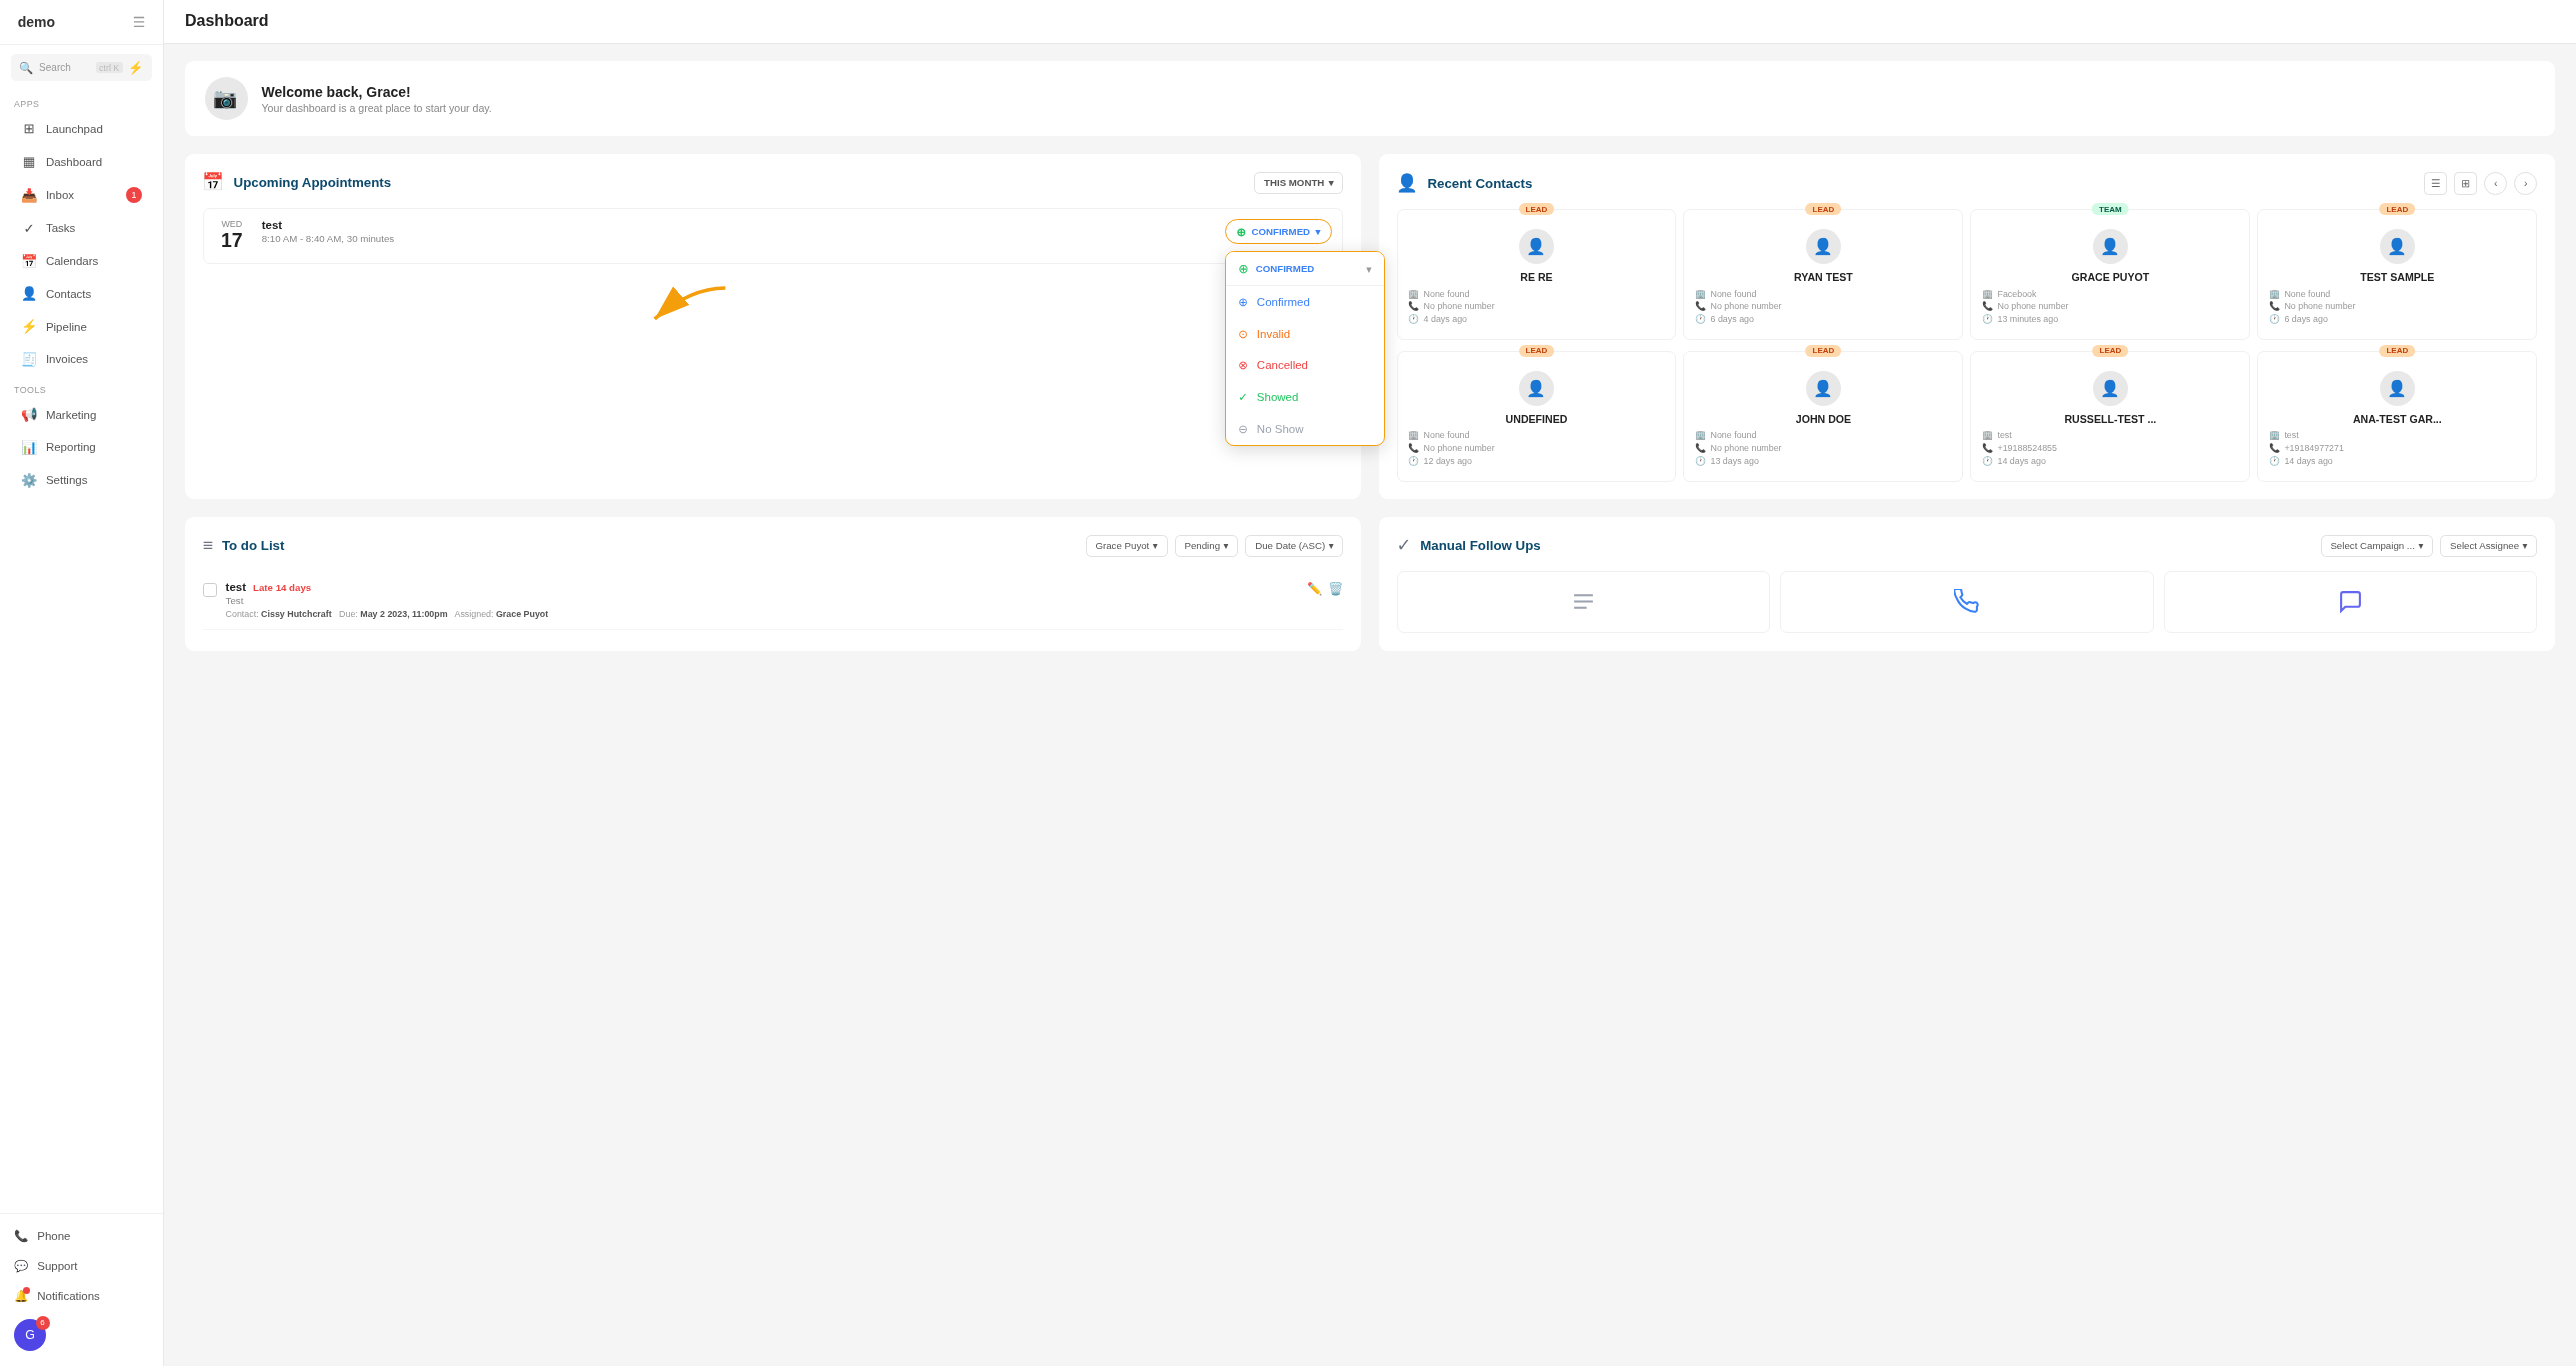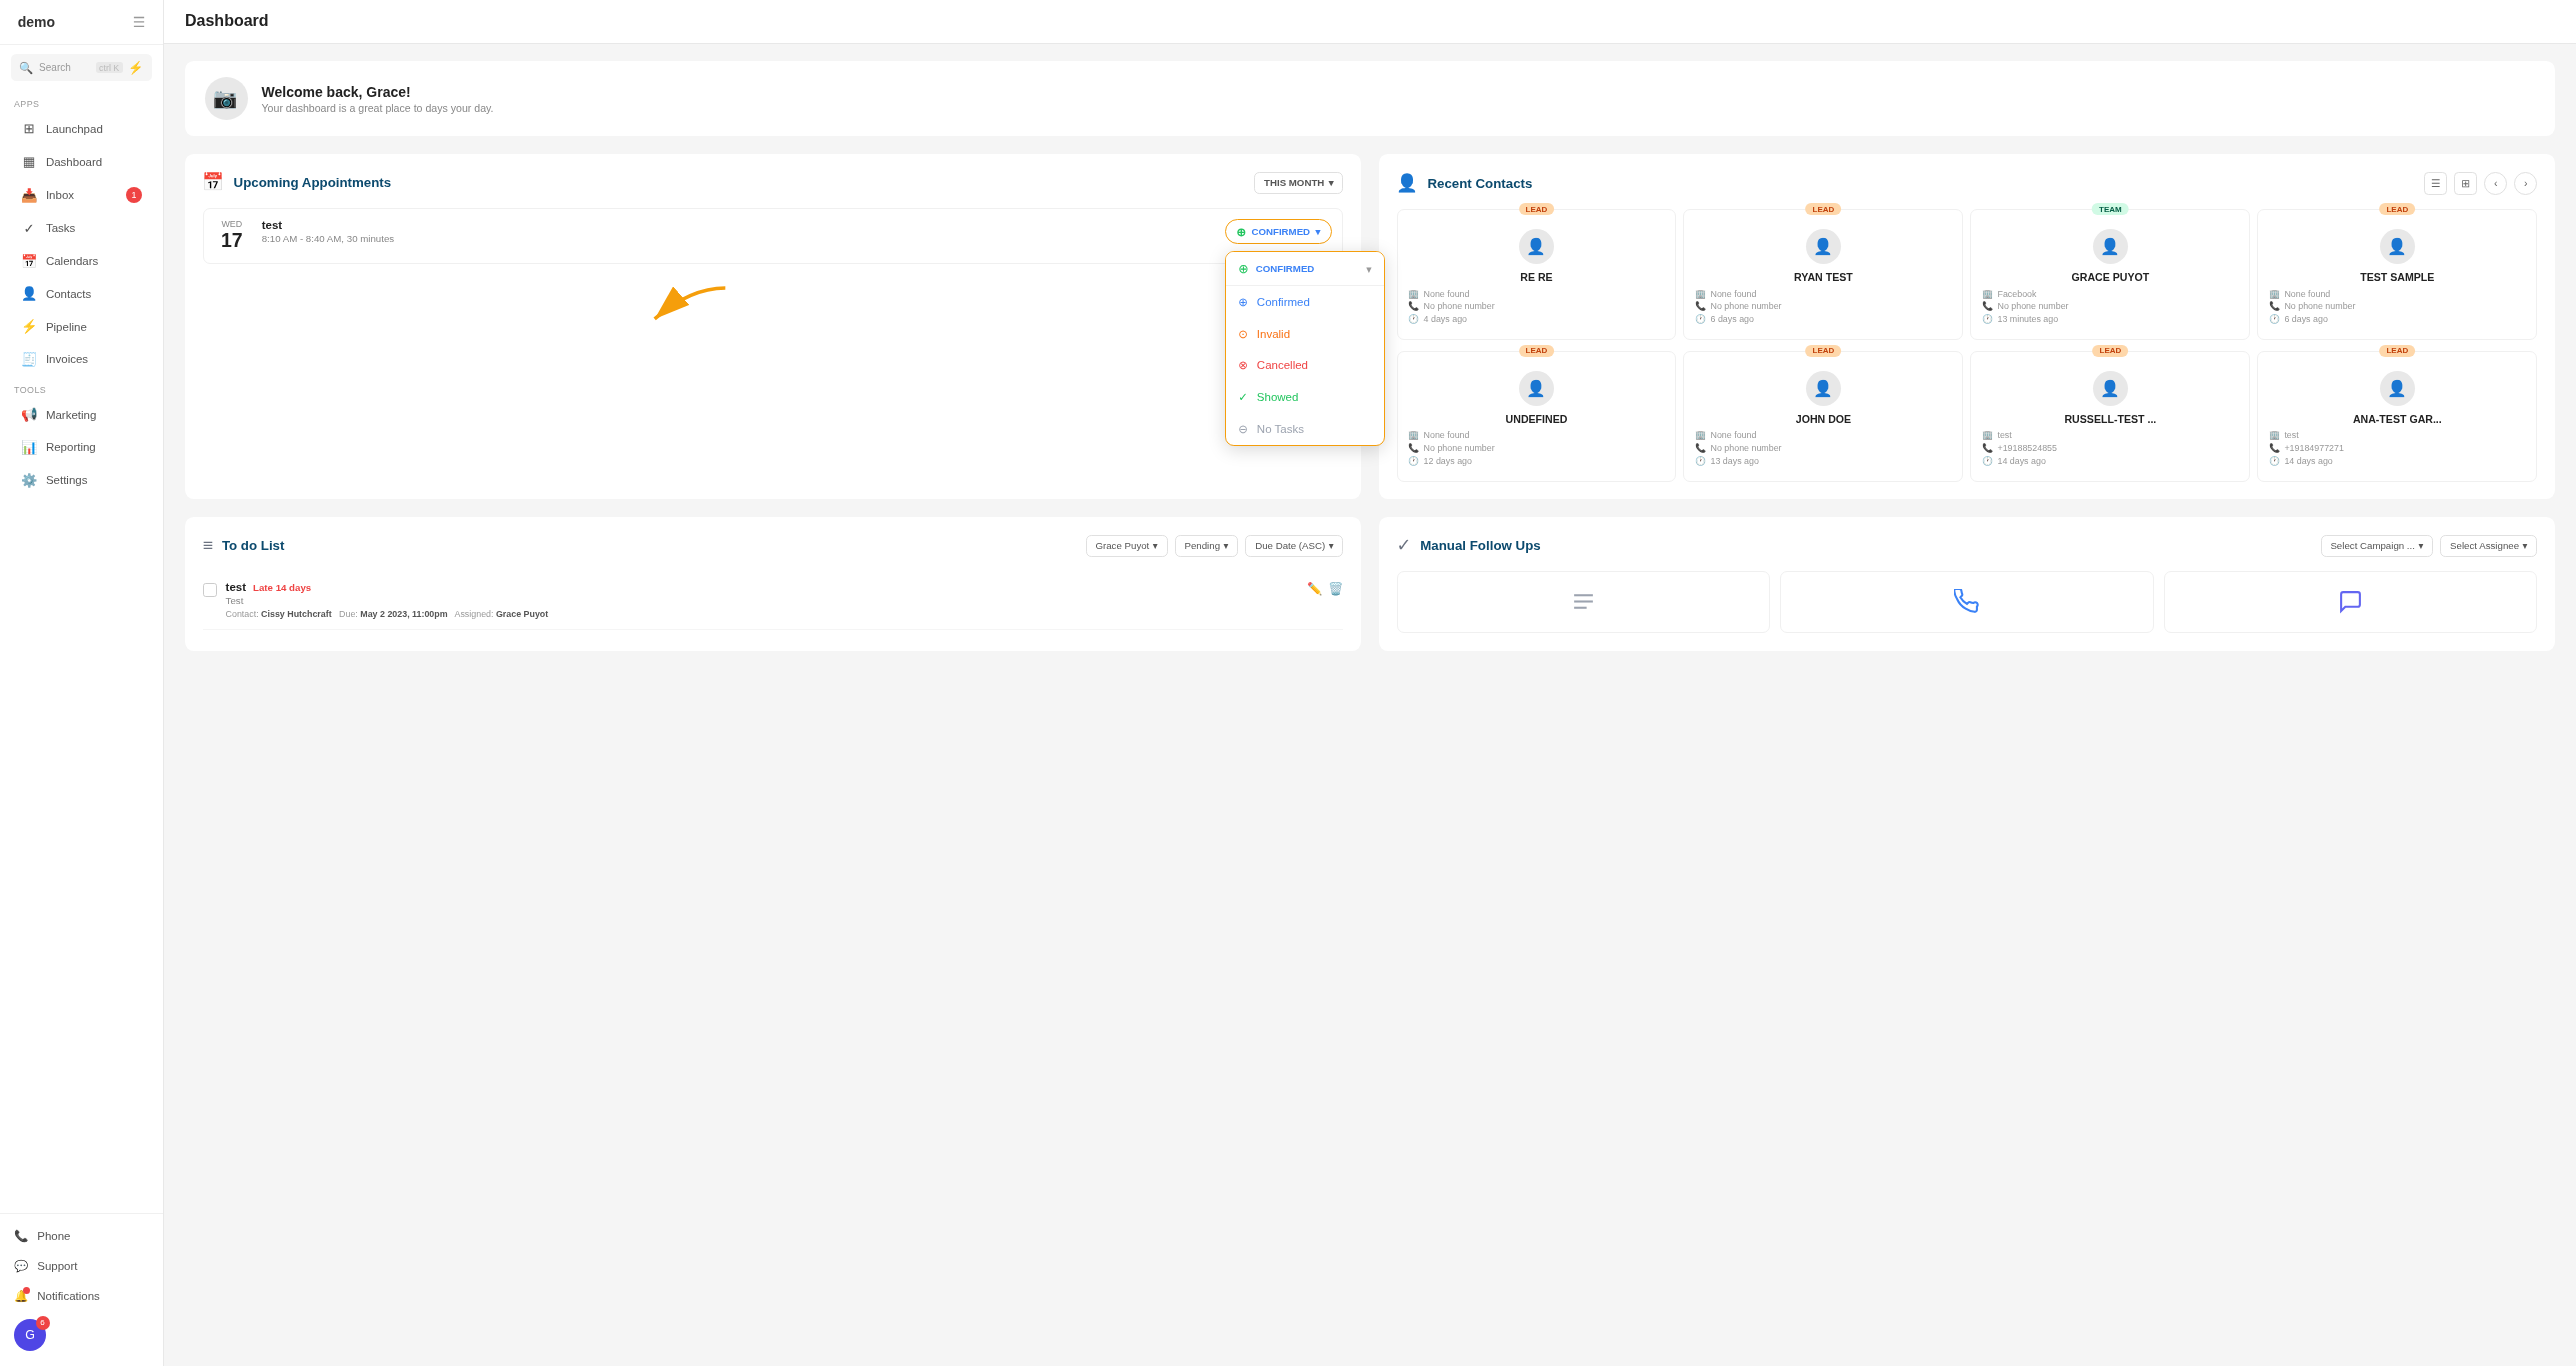--- a/index.html
+++ b/index.html
@@ -506,21 +506,21 @@
   <div class="topbar">
     <span class="topbar-title">Dashboard</span>
   </div>
 
   <div class="content-area">
 
     <div class="welcome-banner">
       <div class="welcome-avatar">📷</div>
       <div>
         <div class="welcome-title">Welcome back, Grace!</div>
-        <div class="welcome-sub">Your dashboard is a great place to days your day.</div>
+        <div class="welcome-sub">Your dashboard is a great place to start your day.</div>
       </div>
     </div>
 
     <div class="two-col">
 
       <div class="card">
         <div class="card-header">
           <span class="card-header-icon">📅</span>
           <span class="card-title">Upcoming Appointments</span>
           <div class="card-header-right">
@@ -565,21 +565,21 @@
                 <div class="dropdown-item di-cancelled">
                   <span>⊗</span>
                   <span>Cancelled</span>
                 </div>
                 <div class="dropdown-item di-showed">
                   <span>✓</span>
                   <span>Showed</span>
                 </div>
                 <div class="dropdown-item di-noshow">
                   <span>⊖</span>
-                  <span>No Tasks</span>
+                  <span>No Show</span>
                 </div>
               </div>
             </div>
           </div>
 
           <div style="position:absolute; left:434px; top:71px; pointer-events:none; z-index:200;">
             <svg width="106" height="71" viewBox="0 0 120 80">
               <defs>
                 <marker id="arrowhead" markerWidth="10" markerHeight="7" refX="10" refY="3.5" orient="auto">
                   <polygon points="0 0, 10 3.5, 0 7" fill="#f59e0b"></polygon>

